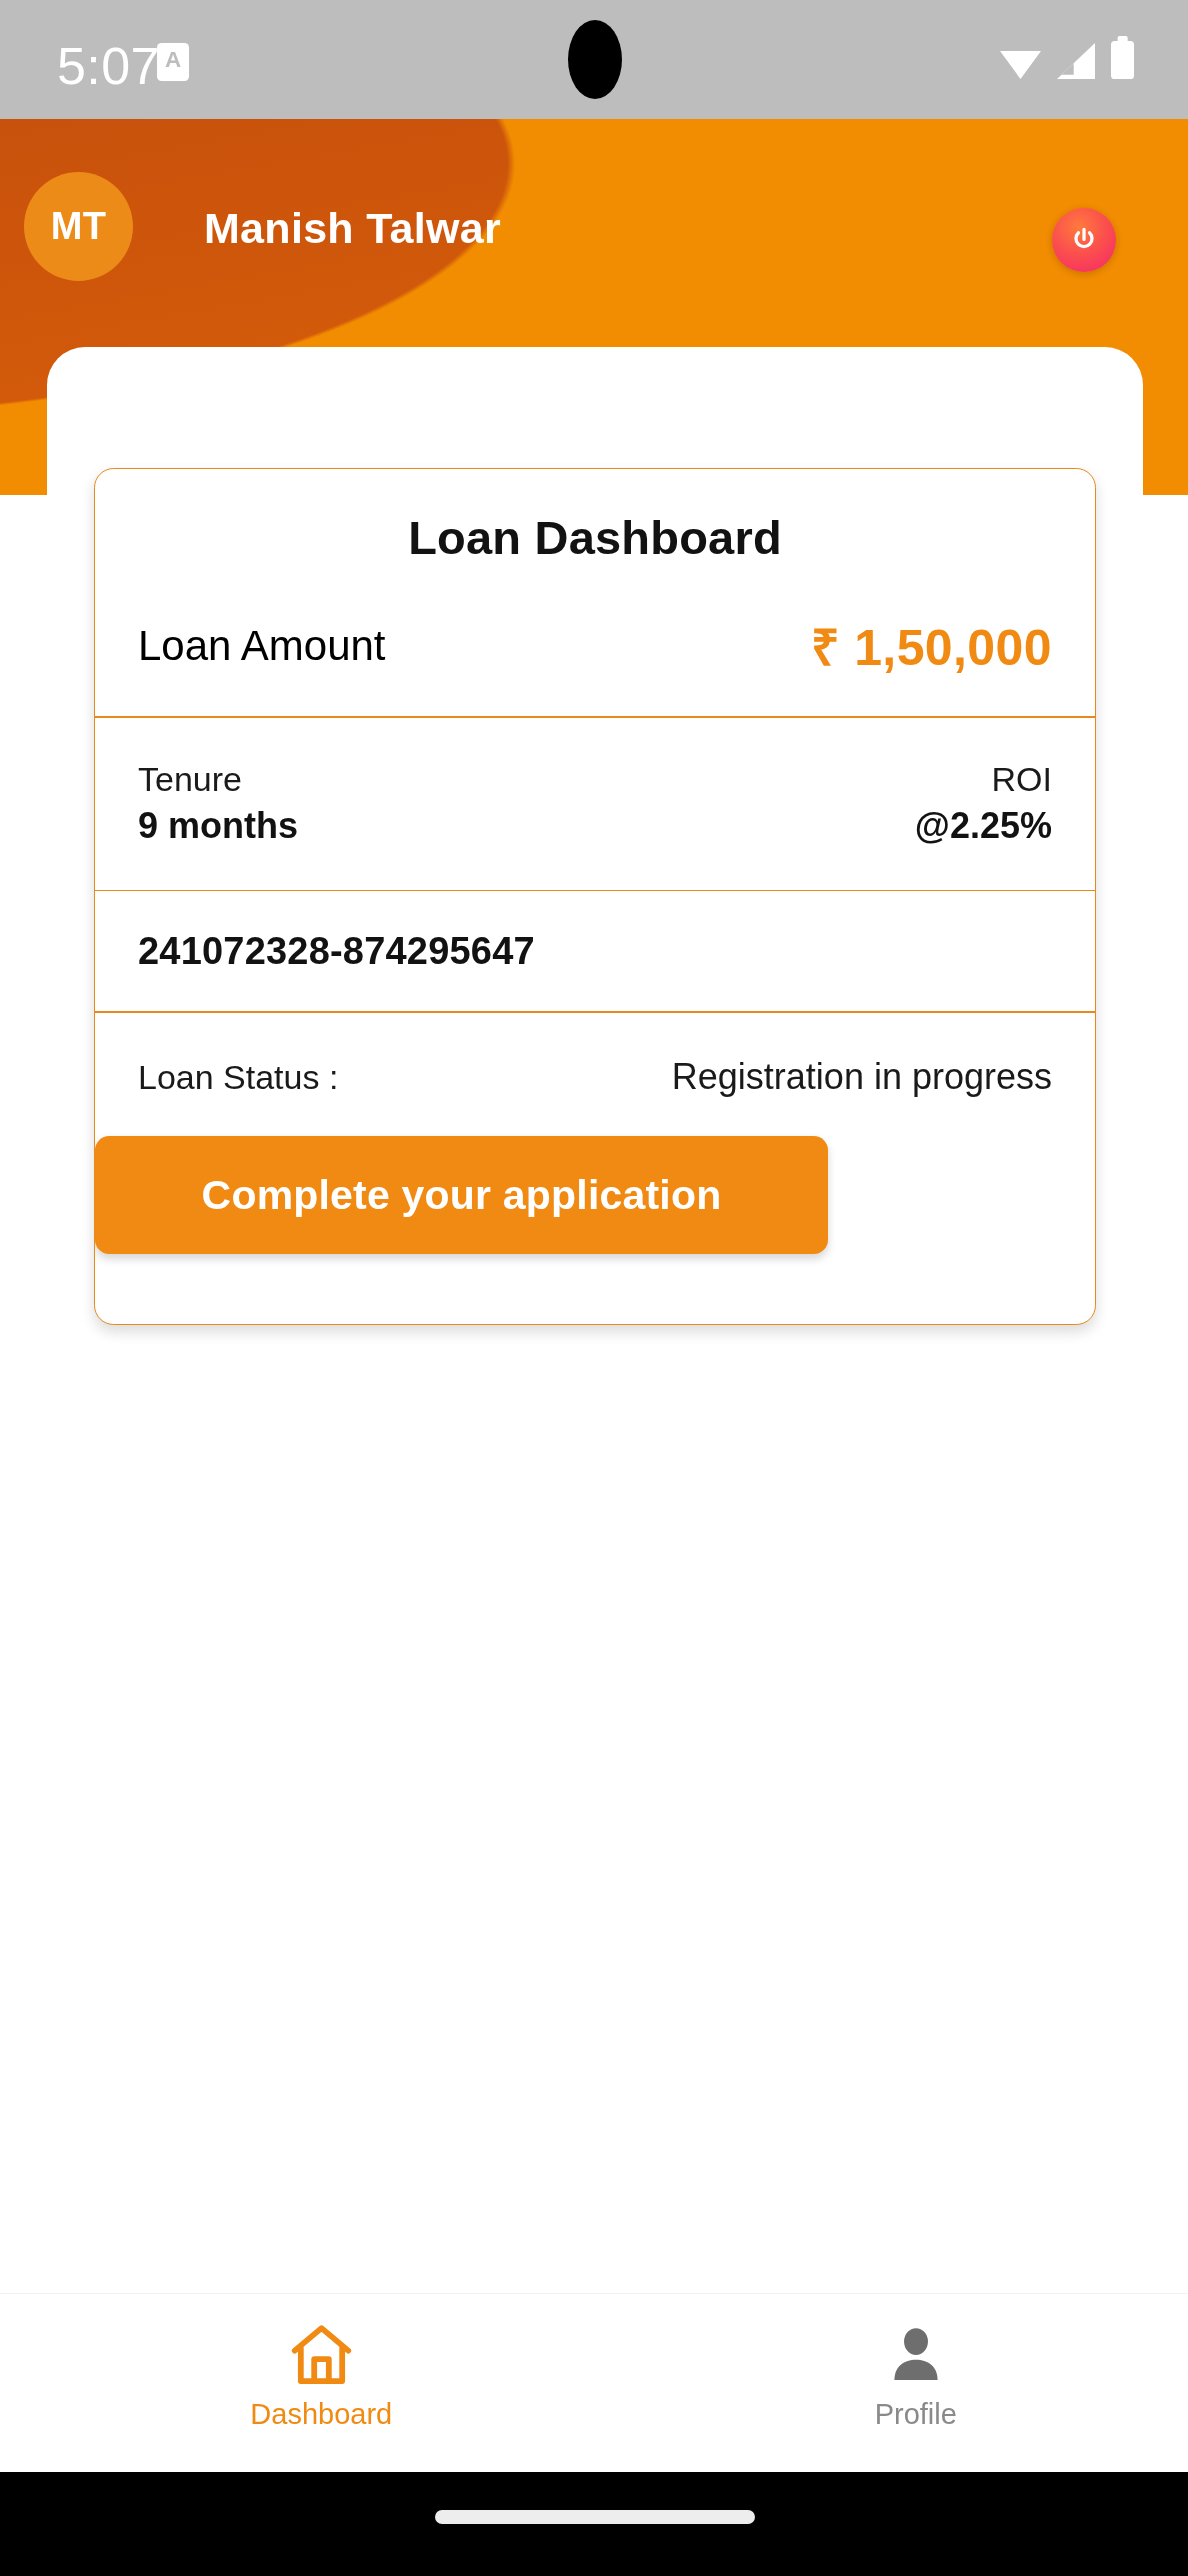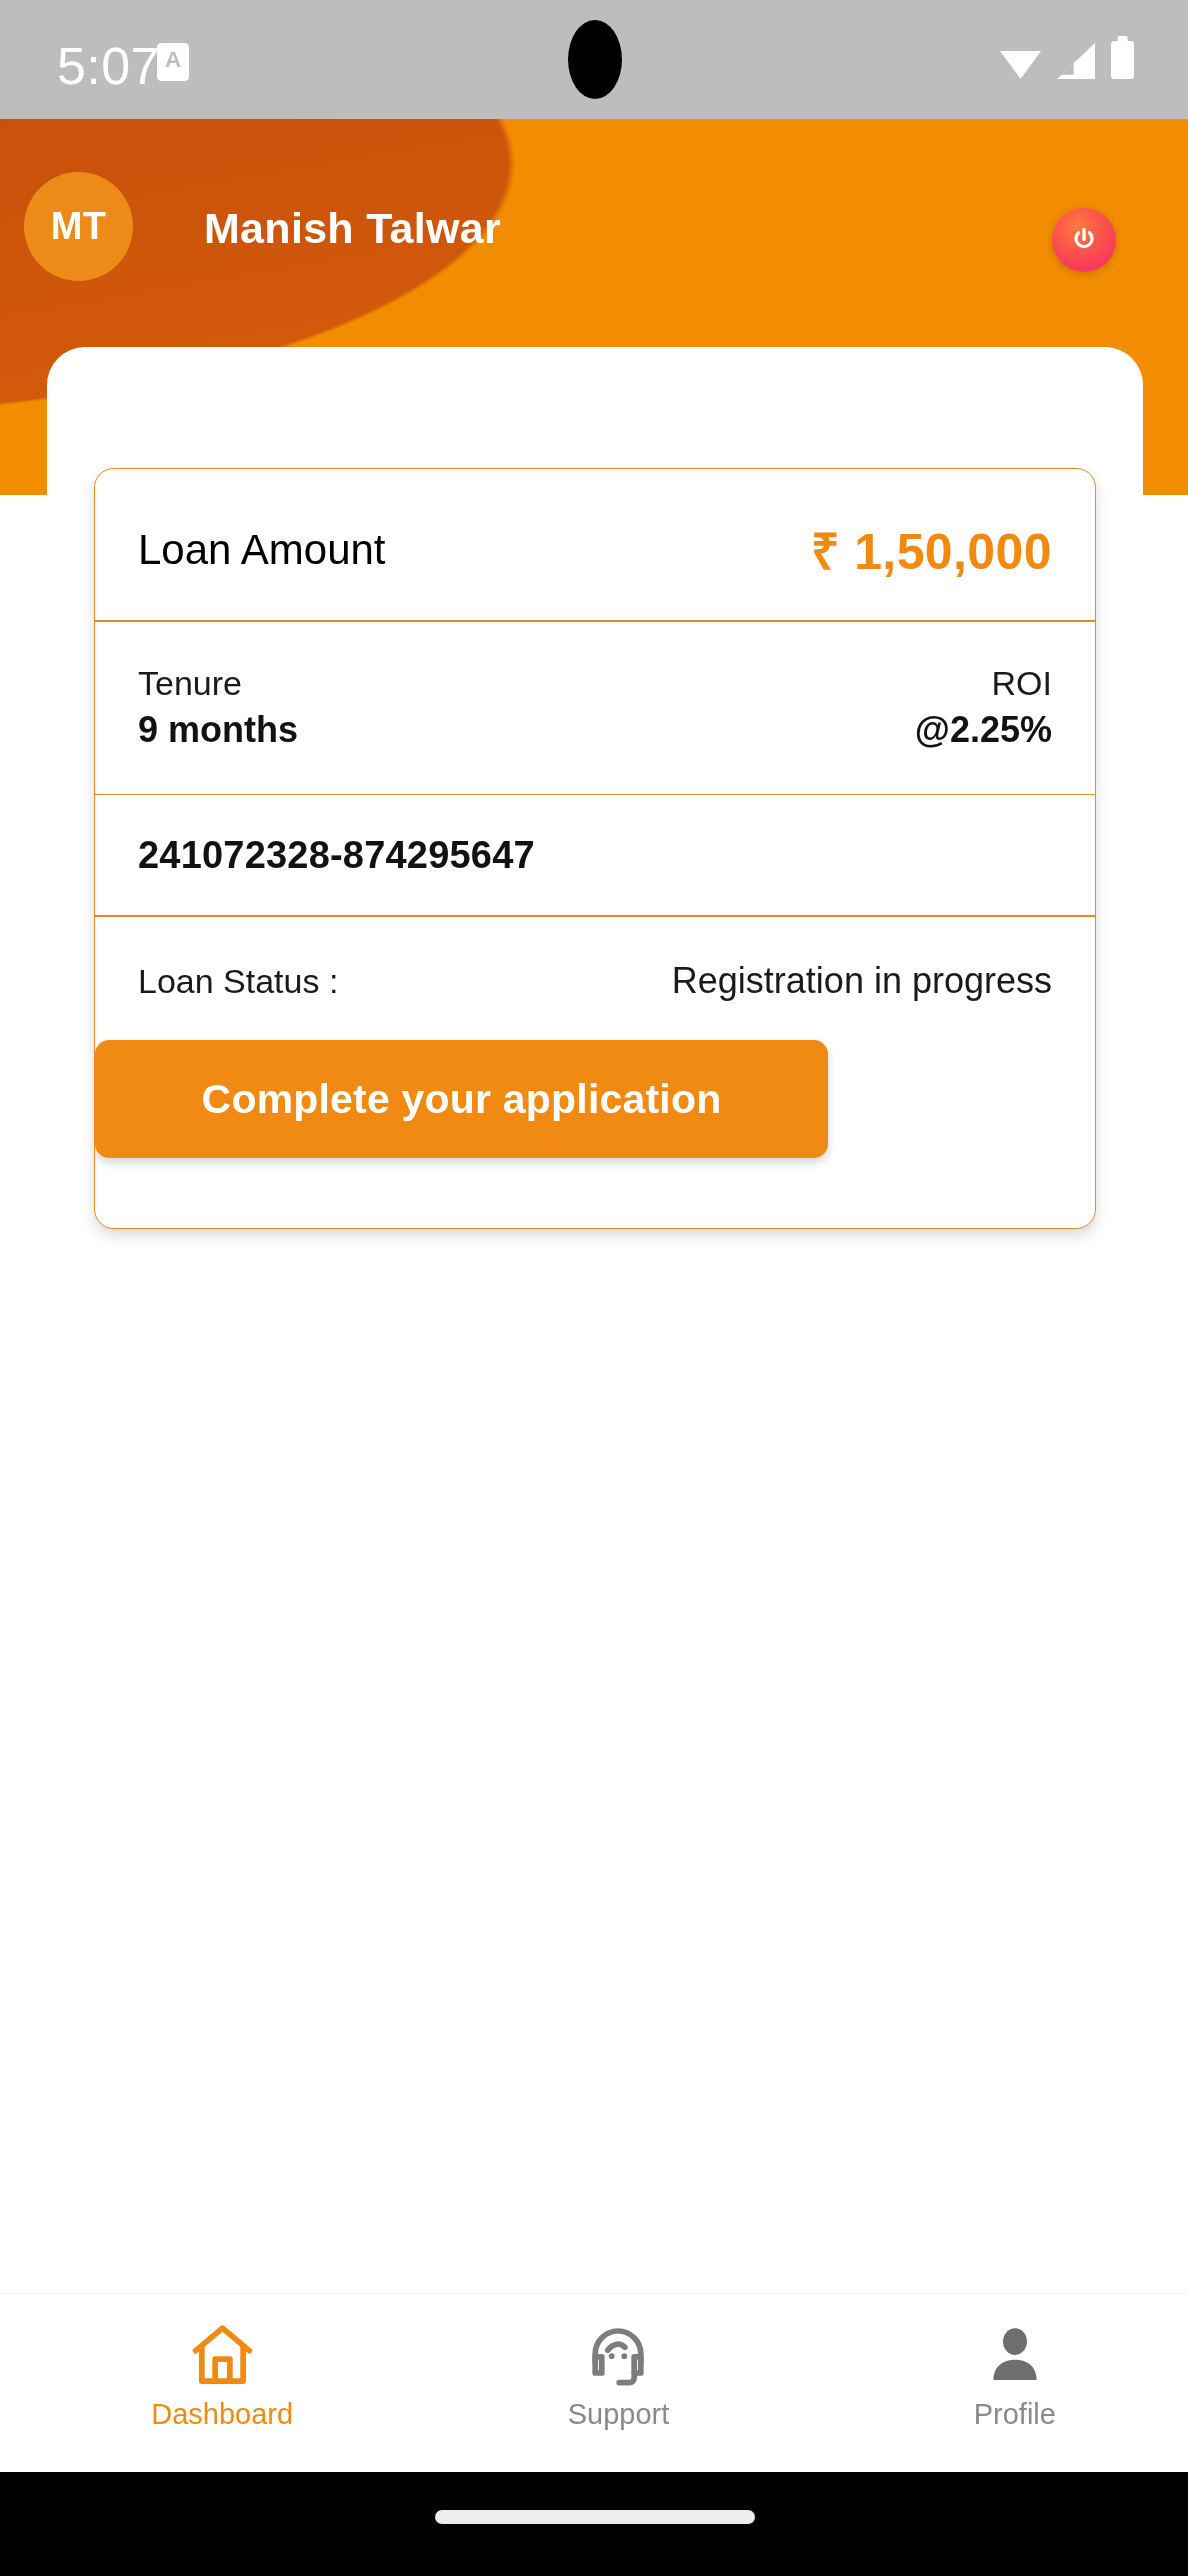--- a/index.html
+++ b/index.html
@@ -195,20 +195,21 @@
     <svg class="power-glyph" viewBox="0 0 24 24">
       <path d="M12 3.5 L12 11.5" stroke="#ffffff" stroke-width="2.6" stroke-linecap="round" fill="none"></path>
       <path d="M7.6 6.2 A6.4 6.4 0 1 0 16.4 6.2" stroke="#ffffff" stroke-width="2.6" stroke-linecap="round" fill="none"></path>
     </svg>
   </div>
 
   <div class="sheet"></div>
 
   <div class="loan-card">
 
+    <div class="card-title">Loan Dashboard</div>
 
     <div class="row-amount">
       <span class="lbl-amount">Loan Amount</span>
       <span class="val-amount">₹ 1,50,000</span>
     </div>
 
     <div class="sec-divider"></div>
 
     <div class="row-two">
       <div class="col-l">
@@ -246,34 +247,20 @@
       <div class="nav-ico">
         <svg width="73" height="73" viewBox="0 0 24 24" fill="none" stroke="#F08A12" stroke-width="1.9" stroke-linejoin="round" stroke-linecap="round">
           <path d="M3.2 10.4 L12 3 L20.8 10.4"></path>
           <path d="M5.2 9.6 V20.4 H18.8 V9.6"></path>
           <path d="M9.6 20.4 V13.2 H14.4 V20.4"></path>
         </svg>
       </div>
       <div class="nav-lbl active">Dashboard</div>
     </div>
 
-    <div class="nav-item">
-      <div class="nav-ico">
-        <svg width="72" height="72" viewBox="0 0 24 24" fill="none" stroke="#7d7d7d" stroke-width="1.9" stroke-linecap="round" stroke-linejoin="round">
-          <path d="M4.4 14.2 V11.6 A7.6 7.6 0 0 1 19.6 11.6 V14.2"></path>
-          <path d="M4.4 12.6 h2.2 v5.4 h-2.2 z"></path>
-          <path d="M19.6 12.6 h-2.2 v5.4 h2.2 z"></path>
-          <path d="M17.4 18 v1.6 a1.6 1.6 0 0 1 -1.6 1.6 h-3.4"></path>
-          <circle cx="9.9" cy="12.4" r="0.95" fill="#7d7d7d" stroke="none"></circle>
-          <circle cx="14.1" cy="12.4" r="0.95" fill="#7d7d7d" stroke="none"></circle>
-          <path d="M8.6 10.4 C10 8.4 12.4 7.6 14.3 9.4"></path>
-        </svg>
-      </div>
-      <div class="nav-lbl idle">Support</div>
-    </div>
 
     <div class="nav-item">
       <div class="nav-ico">
         <svg width="70" height="70" viewBox="0 0 24 24" fill="#6e6e6e">
           <ellipse cx="12" cy="7.4" rx="4.1" ry="4.6"></ellipse>
           <path d="M4.6 20.6 C4.6 15.8 8 13.6 12 13.6 C16 13.6 19.4 15.8 19.4 20.6 Z"></path>
         </svg>
       </div>
       <div class="nav-lbl idle">Profile</div>
     </div>

